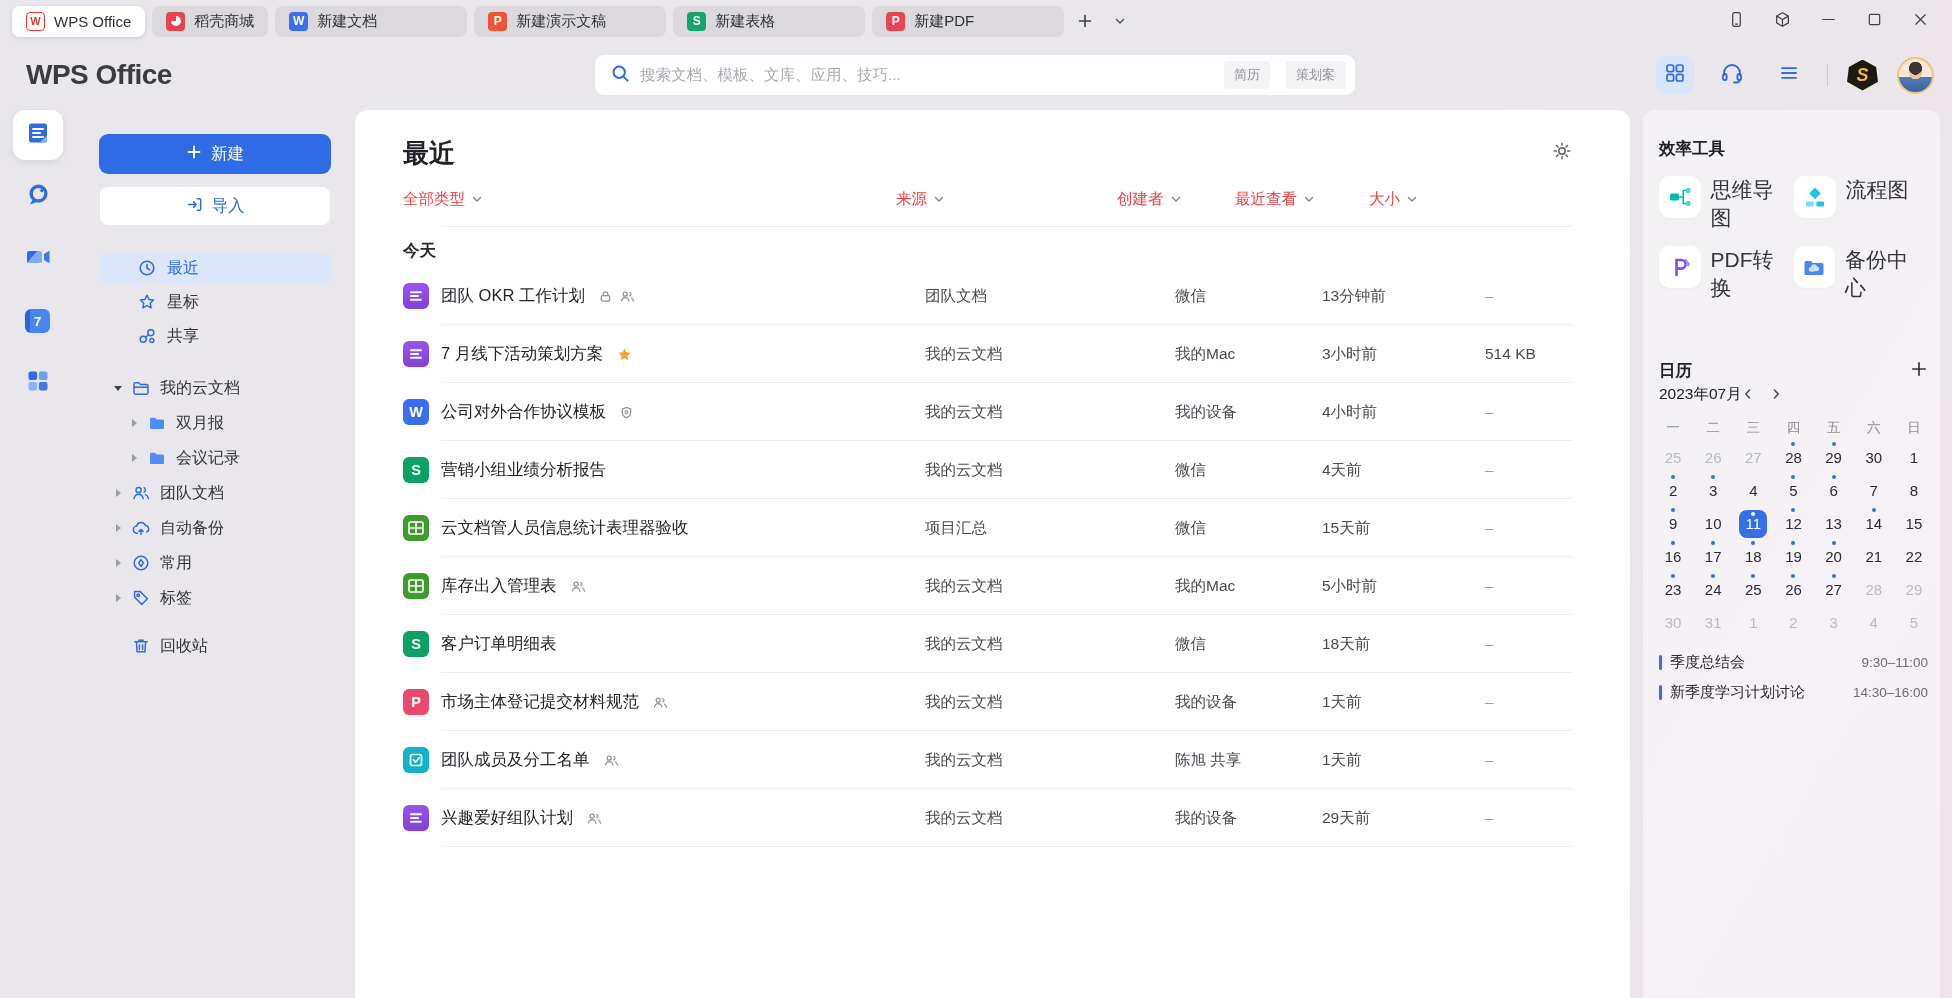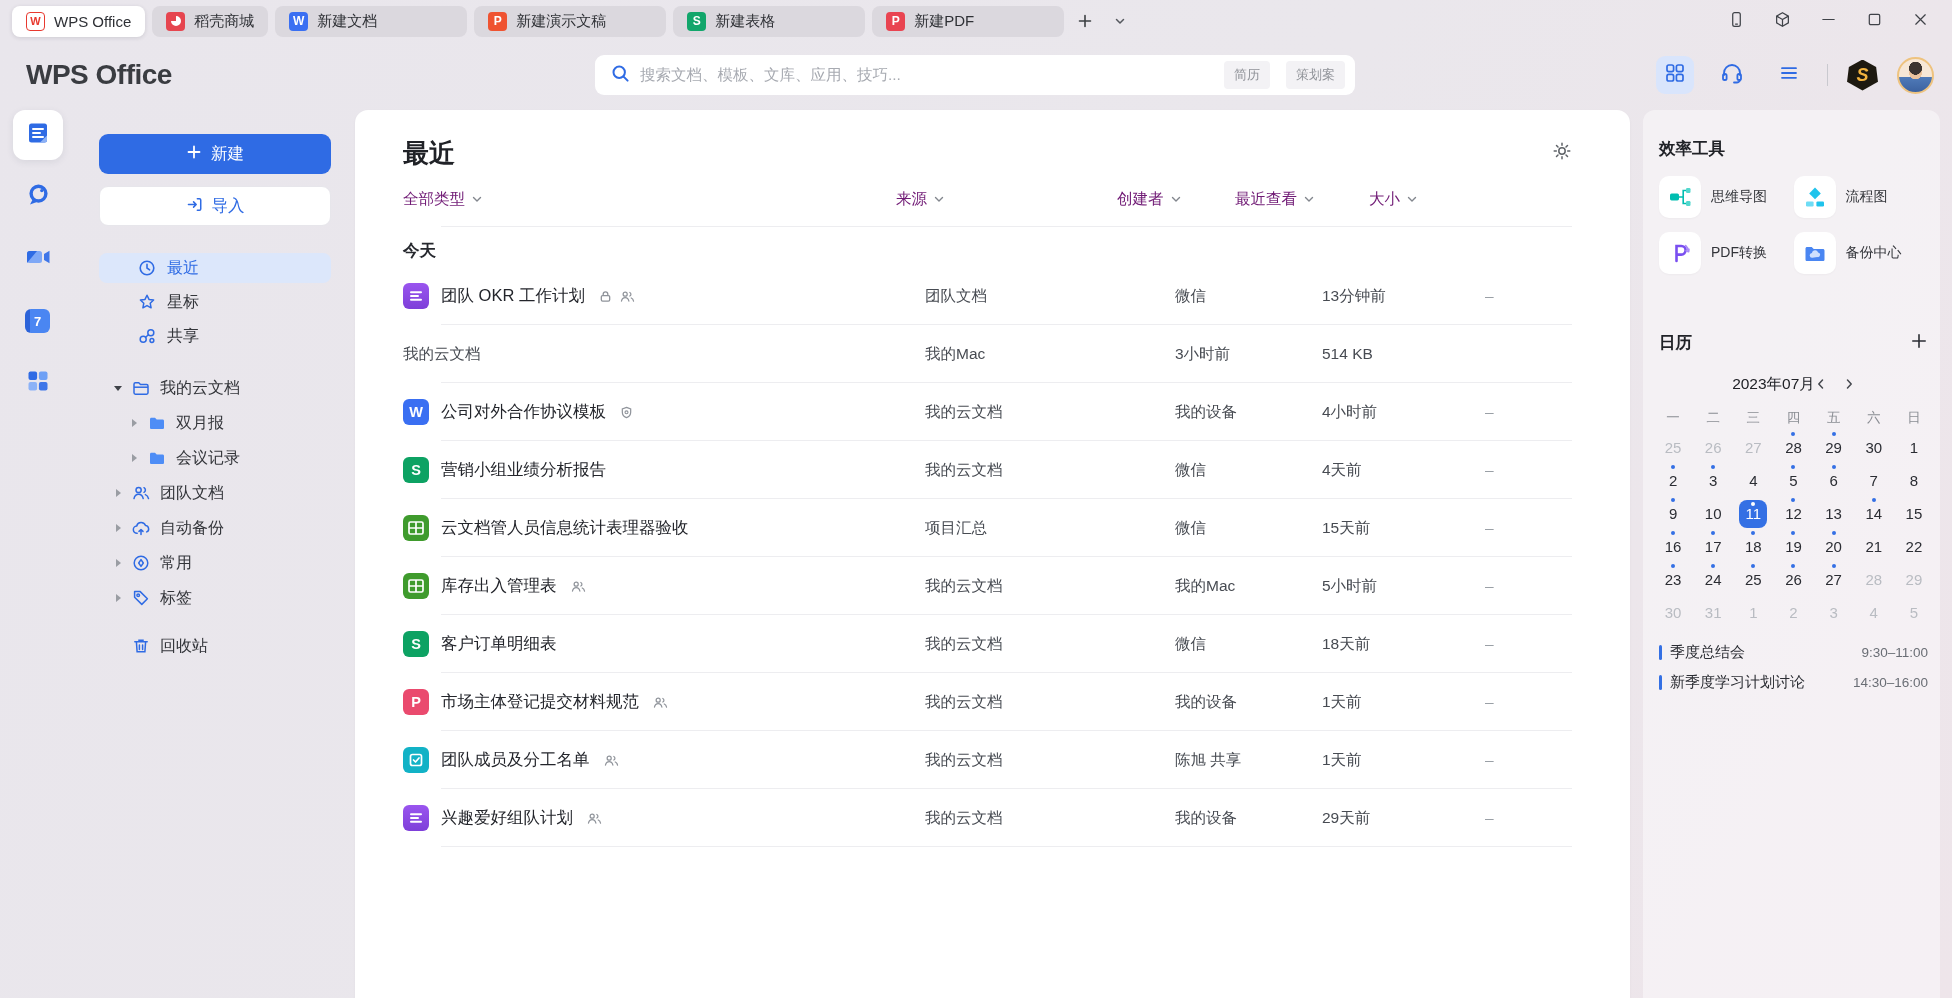--- a/index.html
+++ b/index.html
@@ -78,21 +78,21 @@
   .tree-item.lvl1 .caret { margin-left: 30px; }
   .trash { margin-top: 18px; }
 
   
   .card { width: 1275px; flex: none; background: #fff; border-radius: 13px 13px 0 0; margin-top: 2px;
           padding: 26px 58px 0 48px; box-shadow: 0 1px 3px rgba(0,0,0,.04); }
   .card-head { display: flex; justify-content: space-between; align-items: center; height: 34px; }
   .card-title { font-size: 26px; font-weight: 700; color: #202227; }
   .rowgrid { display: grid; grid-template-columns: 493px 221px 118px 134px 1fr; align-items: center; }
   .filters { margin-top: 18px; height: 22px; }
-  .filter { display: inline-flex; align-items: center; gap: 7px; font-size: 15.5px; color: #701a75; }
+  .filter { display: inline-flex; align-items: center; gap: 7px; font-size: 15.5px; color: #ef4444; }
   .filters-divider { height: 1px; background: #ededf0; margin: 16px 0 0 38px; }
   .group-label { margin-top: 13px; font-size: 16.5px; font-weight: 600; color: #26282e; }
   .rows { margin-top: 5px; }
   .frow { height: 58px; position: relative; cursor: default; gap: 29px; }
   .frow::after { content: ""; position: absolute; left: 38px; right: 0; bottom: 0; height: 1px; background: #ededf0; }
   .titlecell { display: flex; align-items: center; gap: 12px; }
   .fi { width: 26px; height: 26px; border-radius: 6px; display: flex; align-items: center; justify-content: center;
         color: #fff; font-weight: 700; font-size: 14.5px; flex: none; }
   .fi-doc-purple { background: linear-gradient(180deg,#9a55ef,#7e3fd9); }
   .fi-doc-w { background: #3a6ff2; }
@@ -104,25 +104,25 @@
   .badges { display: flex; align-items: center; gap: 8px; margin-left: 2px; }
   .badge { display: flex; }
   .cell { font-size: 15.5px; color: #474b52; }
   .cell.dash { color: #9aa0a6; }
 
   
   .rightpanel { width: 297px; margin-left: 13px; margin-top: 2px; border-radius: 12px 12px 0 0;
                 background: rgba(251,250,252,.55); padding: 28px 12px 0 16px; }
   .panel-title { font-size: 16.5px; font-weight: 700; color: #202227; }
   .tools { display: grid; grid-template-columns: 1fr 1fr; row-gap: 14px; margin-top: 16px; }
-  .tool { display: flex; align-items: center; gap: 10px; font-size: 14px; color: #33353a; }
+  .tool { display: flex; gap: 10px; font-size: 21px; color: #33353a; }
   .tool-icon { width: 42px; height: 42px; background: #fff; border-radius: 10px; display: flex;
                align-items: center; justify-content: center; box-shadow: 0 1px 2px rgba(0,0,0,.03); }
   .cal-head { margin-top: 58px; display: flex; justify-content: space-between; align-items: center; }
-  .cal-month { margin-top: 20px; display: flex; justify-content: center; align-items: center;
+  .cal-month { margin-top: 2px; display: flex; justify-content: flex-start; align-items: center;
                font-size: 15.5px; color: #202227; }
   .cal-arrows { display: flex; gap: 16px; }
   .cal-grid { margin: 10px -6px 0; display: grid; grid-template-columns: repeat(7,1fr); }
   .wd { height: 26px; display: flex; align-items: center; justify-content: center; font-size: 13.5px; color: #8a8d93; }
   .day { height: 33px; display: flex; align-items: center; justify-content: center; position: relative;
          font-size: 15px; color: #2b2d33; }
   .day .num { width: 28px; height: 26px; display: flex; align-items: center; justify-content: center; border-radius: 8px; }
   .day.muted { color: #b9bcc2; }
   .day.dot::before { content: ""; position: absolute; top: 1px; left: 50%; transform: translateX(-50%);
                      width: 4px; height: 4px; border-radius: 50%; background: #3470e4; }
@@ -484,20 +484,35 @@
                   </svg>
                 </span>
               </span>
     </div>
     <div class="cell c-source">团队文档</div>
     <div class="cell c-creator">微信</div>
     <div class="cell c-viewed">13分钟前</div>
     <div class="cell c-size dash">–</div>
   </div>
           <div class="frow rowgrid">
+    <div class="titlecell">
+      <span class="fi fi-doc-purple">
+                <svg width="14" height="14" viewBox="0 0 14 14">
+                  <path d="M2 3.2h10M2 7h7M2 10.8h10" stroke="#fff" stroke-width="2" stroke-linecap="round"></path>
+                </svg>
+              </span>
+      <span class="row-title">7 月线下活动策划方案</span>
+      <span class="badges">
+                <span class="badge">
+                  <svg width="15" height="15" viewBox="0 0 16 16">
+                    <path d="M8 1.5l2 4.1 4.5.6-3.3 3.2.8 4.5L8 11.8l-4 2.1.8-4.5L1.5 6.2l4.5-.6z" fill="#f6a32b"></path>
+                  </svg>
+                </span>
+              </span>
+    </div>
     <div class="cell c-source">我的云文档</div>
     <div class="cell c-creator">我的Mac</div>
     <div class="cell c-viewed">3小时前</div>
     <div class="cell c-size">514 KB</div>
   </div>
           <div class="frow rowgrid">
     <div class="titlecell">
       <span class="fi fi-doc-w">W</span>
       <span class="row-title">公司对外合作协议模板</span>
       <span class="badges">

